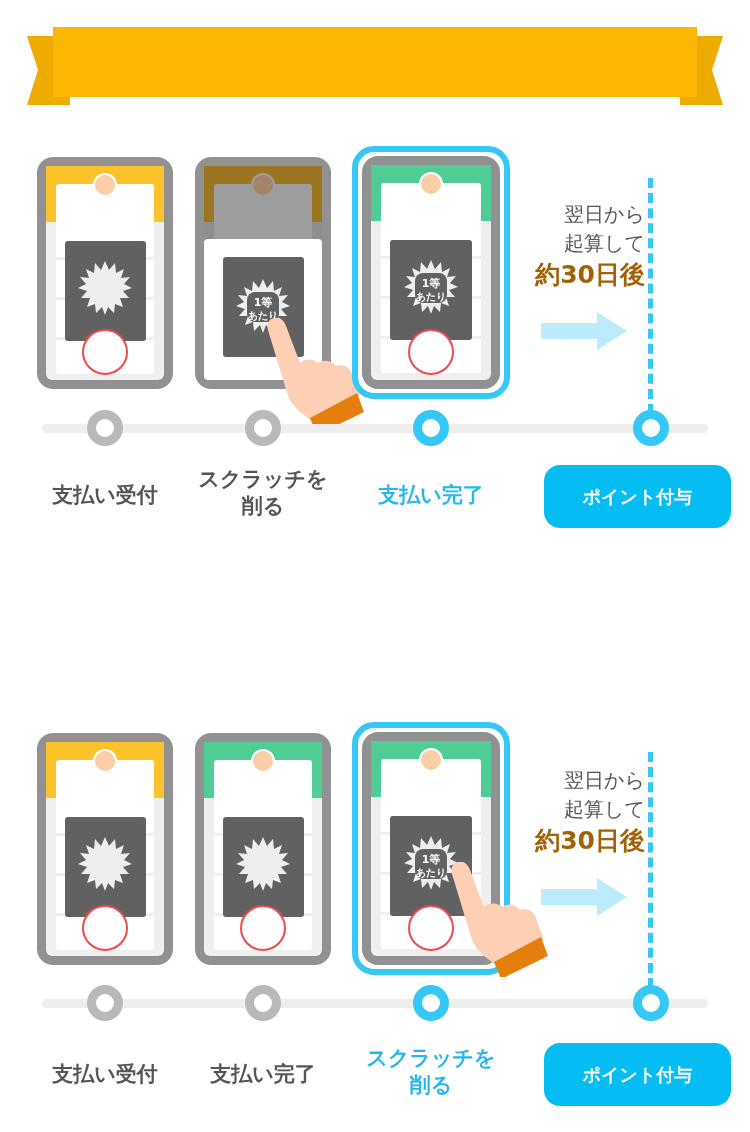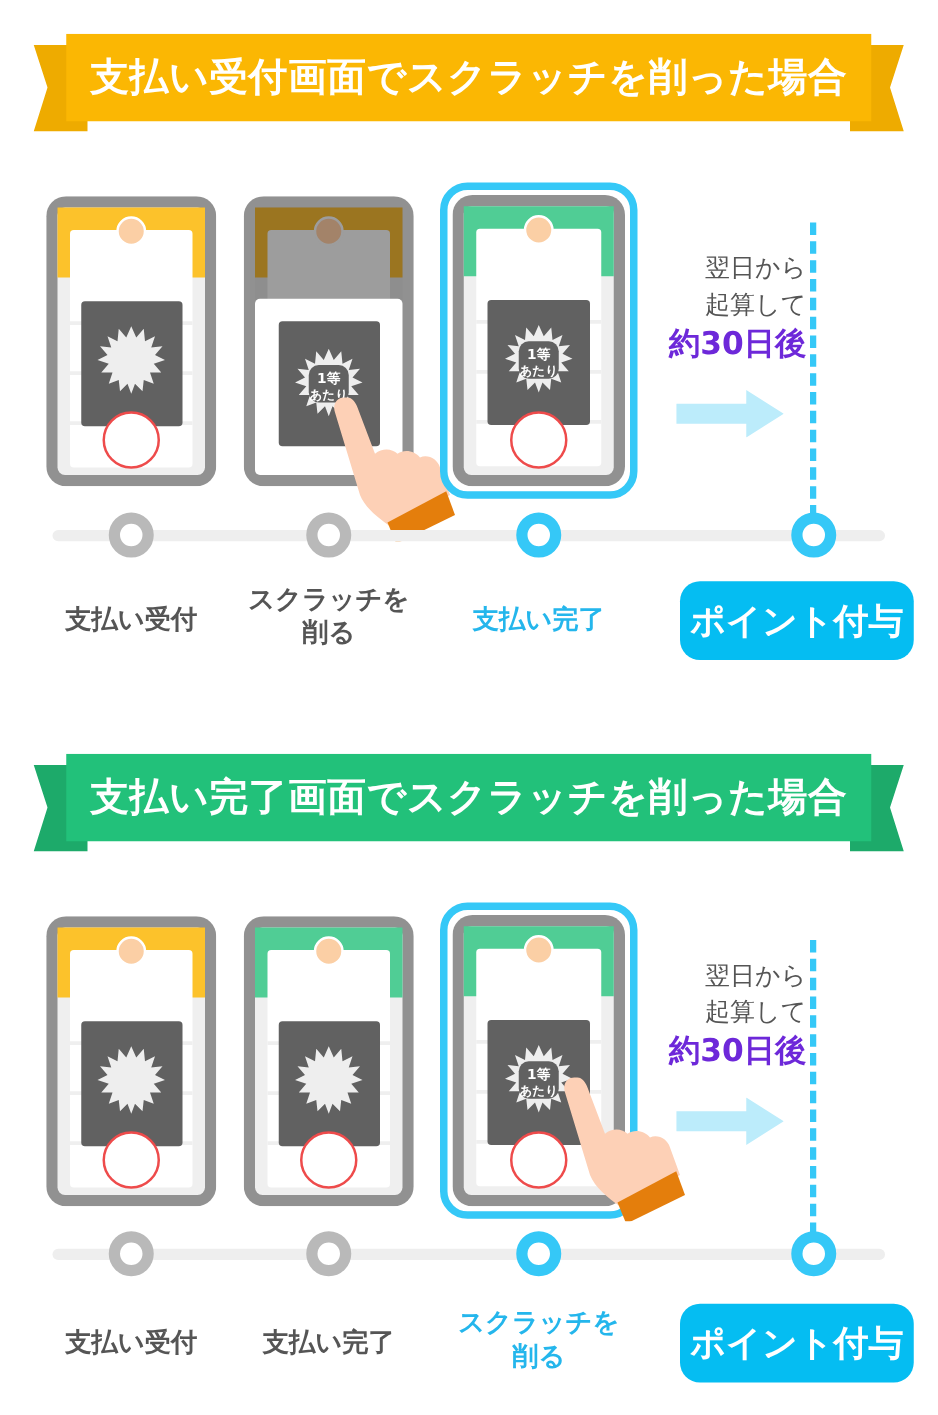--- a/index.html
+++ b/index.html
@@ -18,38 +18,37 @@
   .hl-frame { position: absolute; border: 6px solid #35c8f7; border-radius: 22px; background: #fff; }
   .hand { position: absolute; }
   .track { position: absolute; left: 42px; width: 666px; height: 9px; background: #eeeeee; border-radius: 5px; }
   .node { position: absolute; width: 36px; height: 36px; border-radius: 50%; border: 9px solid #b9b9b9; background: #fff; }
   .node.active { border-color: #35c8f7; }
   .dash { position: absolute; width: 5px; border-left: 5px dashed #35c8f7; }
   .label { position: absolute; text-align: center; font-size: 21px; font-weight: bold; color: #555555; line-height: 27px; }
   .label.active { color: #24b6ec; }
   .btn-point {
     position: absolute; width: 187px; height: 63px; border-radius: 16px; background: #05bdf2;
-    color: #fff; font-size: 28px; font-weight: bold; display: flex; align-items: center; justify-content: center;
+    color: #fff; font-size: 18px; font-weight: bold; display: flex; align-items: center; justify-content: center;
   }
   .note { position: absolute; width: 130px; text-align: right; font-size: 20px; color: #555555; line-height: 29px; }
-  .note .big { color: #6d28d9; font-size: 25px; font-weight: bold; display: block; line-height: 33px; }
+  .note .big { color: #a16207; font-size: 25px; font-weight: bold; display: block; line-height: 33px; }
   .arrow { position: absolute; }
 </style>
 </head>
 <body>
 
 <div class="section" style="top:0; height:560px;">
 
   <div class="ribbon" style="top:27px;">
     <svg width="750" height="90">
       <polygon points="27,9 70,9 70,78 27,78 38,43" fill="#eeab00"></polygon>
       <polygon points="723,9 680,9 680,78 723,78 712,43" fill="#eeab00"></polygon>
       <rect x="53" y="0" width="644" height="70" fill="#fbb703"></rect>
     </svg>
-    <div class="ribbon-title">支払い受付画面でスクラッチを削った場合</div>
   </div>
 
   <div class="phone" style="left:37px; top:157px;">
     <svg width="136" height="232" viewBox="0 0 136 232">
       <rect x="0" y="0" width="136" height="232" rx="16" fill="#919191"></rect>
       <rect x="9" y="9" width="118" height="214" rx="6" fill="#efefef"></rect>
       <rect x="9" y="9" width="118" height="56" fill="#fcc22b"></rect>
       <rect x="19" y="27" width="98" height="190" rx="3" fill="#ffffff"></rect>
       <rect x="19" y="100" width="98" height="3" fill="#efefef"></rect>
       <rect x="19" y="140" width="98" height="3" fill="#efefef"></rect>
@@ -137,28 +136,20 @@
     <span style="display:block;">削る</span>
   </div>
   <div class="label active" style="left:356px; width:150px; top:482px;">
     <span>支払い完了</span>
   </div>
   <div class="btn-point" style="left:544px; top:465px;">ポイント付与</div>
 </div>
 
 <div class="section" style="top:0; height:1132px;">
 
-  <div class="ribbon" style="top:603px;">
-    <svg width="750" height="90">
-      <polygon points="27,9 70,9 70,78 27,78 38,43" fill="#1daa6a"></polygon>
-      <polygon points="723,9 680,9 680,78 723,78 712,43" fill="#1daa6a"></polygon>
-      <rect x="53" y="0" width="644" height="70" fill="#22c17a"></rect>
-    </svg>
-    <div class="ribbon-title">支払い完了画面でスクラッチを削った場合</div>
-  </div>
 
   <div class="phone" style="left:37px; top:733px;">
     <svg width="136" height="232" viewBox="0 0 136 232">
       <rect x="0" y="0" width="136" height="232" rx="16" fill="#919191"></rect>
       <rect x="9" y="9" width="118" height="214" rx="6" fill="#efefef"></rect>
       <rect x="9" y="9" width="118" height="56" fill="#fcc22b"></rect>
       <rect x="19" y="27" width="98" height="190" rx="3" fill="#ffffff"></rect>
       <rect x="19" y="100" width="98" height="3" fill="#efefef"></rect>
       <rect x="19" y="140" width="98" height="3" fill="#efefef"></rect>
       <rect x="19" y="180" width="98" height="3" fill="#efefef"></rect>

